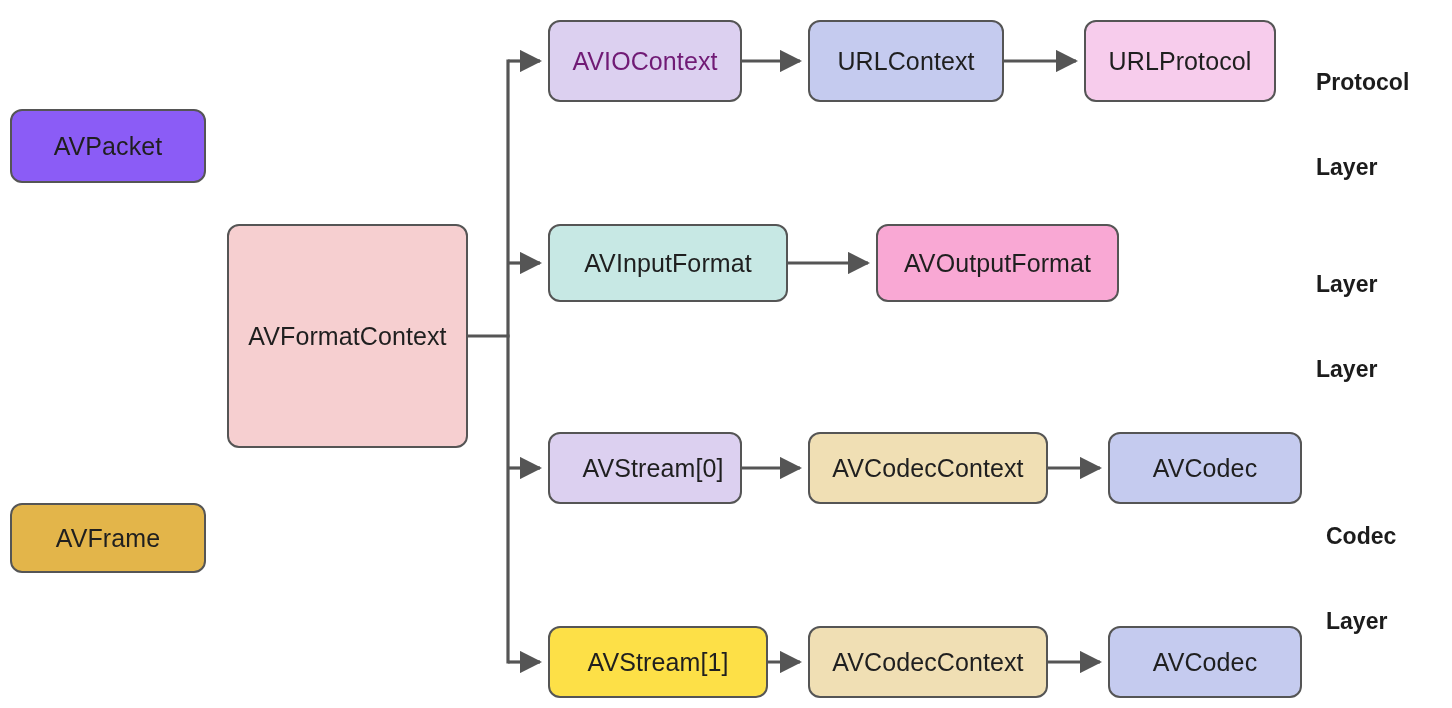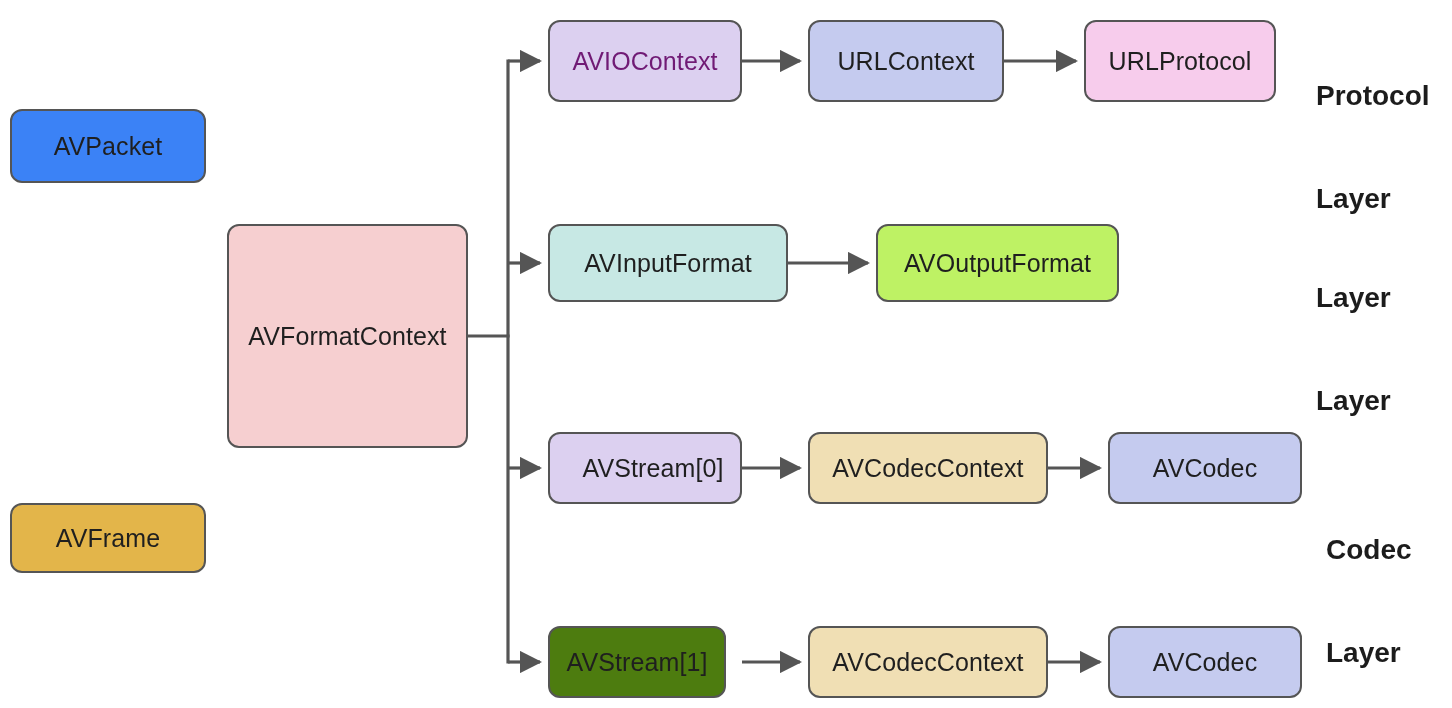--- a/index.html
+++ b/index.html
@@ -27,21 +27,21 @@
     font-size: 25px;
     font-family: "Liberation Sans", sans-serif;
     letter-spacing: 0.1px;
     white-space: nowrap;
     user-select: none;
   }
   .layer-label {
     position: absolute;
     font-family: "Liberation Sans", sans-serif;
     font-weight: bold;
-    font-size: 28px;
+    font-size: 23px;
     color: #1c1c1c;
     line-height: 1.85;
     white-space: pre-line;
     user-select: none;
   }
   svg.edges {
     position: absolute;
     left: 0;
     top: 0;
     width: 1452px;
@@ -75,54 +75,54 @@
       <path d="M 742 61 L 800 61"></path>
       <path d="M 1004 61 L 1076 61"></path>
       <path d="M 788 263 L 868 263"></path>
       <path d="M 742 468 L 800 468"></path>
       <path d="M 1048 468 L 1100 468"></path>
       <path d="M 742 662 L 800 662"></path>
       <path d="M 1048 662 L 1100 662"></path>
     </g>
   </svg>
 
-  <div class="node" style="left: 10px; top: 109px; width: 196px; height: 74px; background: #3b82f6; border-color: rgb(85, 85, 85); color: rgb(31, 31, 31);">
+  <div class="node" style="left: 10px; top: 109px; width: 196px; height: 74px; background: #8b5cf6; border-color: rgb(85, 85, 85); color: rgb(31, 31, 31);">
     <span>AVPacket</span>
   </div>
   <div class="node" style="left: 10px; top: 503px; width: 196px; height: 70px; background: rgb(227, 181, 74); border-color: rgb(85, 85, 85); color: rgb(31, 31, 31);">
     <span>AVFrame</span>
   </div>
   <div class="node" style="left: 227px; top: 224px; width: 241px; height: 224px; background: rgb(246, 207, 208); border-color: rgb(85, 85, 85); color: rgb(31, 31, 31); text-align: right;">
     <span>AVFormatContext</span>
   </div>
   <div class="node" style="left: 548px; top: 20px; width: 194px; height: 82px; background: rgb(220, 208, 240); border-color: rgb(85, 85, 85); color: #701a75;">
     <span>AVIOContext</span>
   </div>
   <div class="node" style="left: 808px; top: 20px; width: 196px; height: 82px; background: rgb(197, 203, 239); border-color: rgb(85, 85, 85); color: rgb(31, 31, 31);">
     <span>URLContext</span>
   </div>
   <div class="node" style="left: 548px; top: 224px; width: 240px; height: 78px; background: rgb(199, 232, 228); border-color: rgb(85, 85, 85); color: rgb(31, 31, 31);">
     <span>AVInputFormat</span>
   </div>
   <div class="node" style="left: 1084px; top: 20px; width: 192px; height: 82px; background: rgb(247, 204, 236); border-color: rgb(85, 85, 85); color: rgb(31, 31, 31);">
     <span>URLProtocol</span>
   </div>
-  <div class="node" style="left: 876px; top: 224px; width: 243px; height: 78px; background: #bef264; border-color: rgb(85, 85, 85); color: rgb(31, 31, 31);">
+  <div class="node" style="left: 876px; top: 224px; width: 243px; height: 78px; background: #f9a8d4; border-color: rgb(85, 85, 85); color: rgb(31, 31, 31);">
     <span>AVOutputFormat</span>
   </div>
   <div class="node" style="left: 548px; top: 432px; width: 194px; height: 72px; background: rgb(220, 208, 240); border-color: rgb(85, 85, 85); color: rgb(31, 31, 31); padding-left: 16px;">
     <span>AVStream[0]</span>
   </div>
   <div class="node" style="left: 808px; top: 432px; width: 240px; height: 72px; background: rgb(240, 223, 180); border-color: rgb(85, 85, 85); color: rgb(31, 31, 31);">
     <span>AVCodecContext</span>
   </div>
   <div class="node" style="left: 1108px; top: 432px; width: 194px; height: 72px; background: rgb(197, 203, 239); border-color: rgb(85, 85, 85); color: rgb(31, 31, 31);">
     <span>AVCodec</span>
   </div>
-  <div class="node" style="left: 548px; top: 626px; width: 178px; height: 72px; background: #4d7c0f; border-color: rgb(85, 85, 85); color: rgb(31, 31, 31);">
+  <div class="node" style="left: 548px; top: 626px; width: 220px; height: 72px; background: #fde047; border-color: rgb(85, 85, 85); color: rgb(31, 31, 31);">
     <span>AVStream[1]</span>
   </div>
   <div class="node" style="left: 808px; top: 626px; width: 240px; height: 72px; background: rgb(240, 223, 180); border-color: rgb(85, 85, 85); color: rgb(31, 31, 31);">
     <span>AVCodecContext</span>
   </div>
   <div class="node" style="left: 1108px; top: 626px; width: 194px; height: 72px; background: rgb(197, 203, 239); border-color: rgb(85, 85, 85); color: rgb(31, 31, 31);">
     <span>AVCodec</span>
   </div>
 
   <div class="layer-label" style="left: 1316px; top: 18px;">

